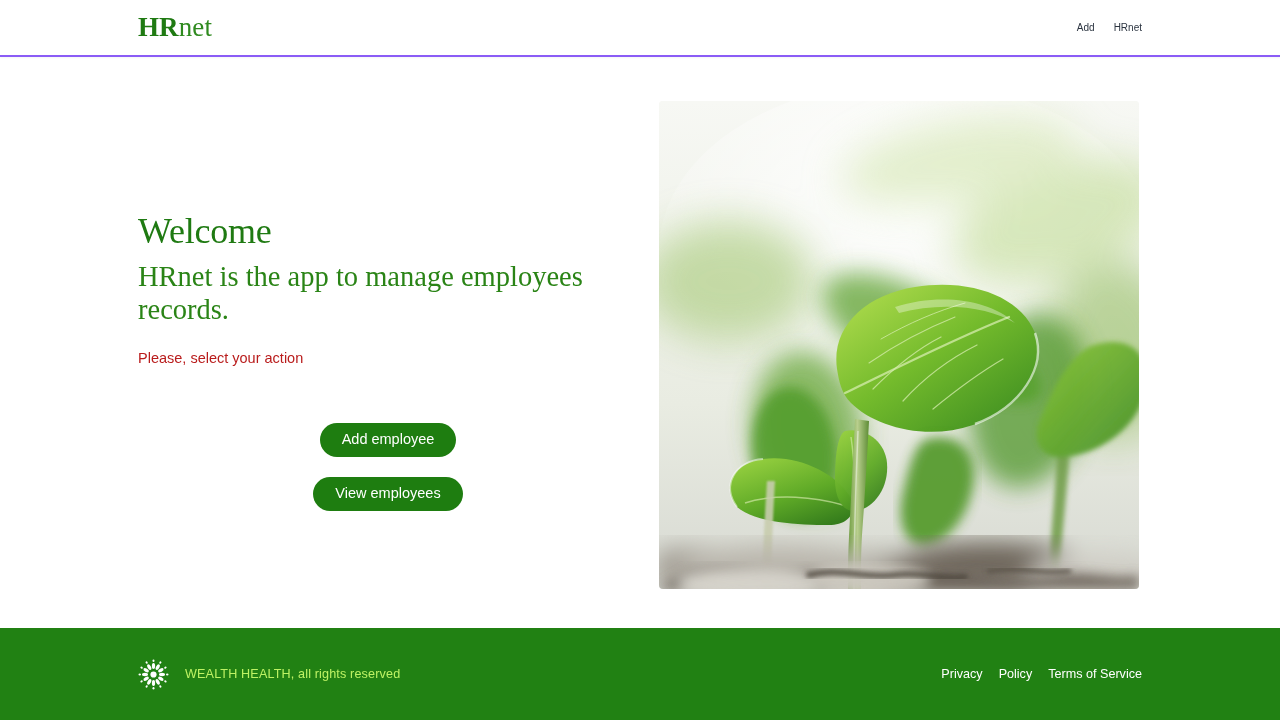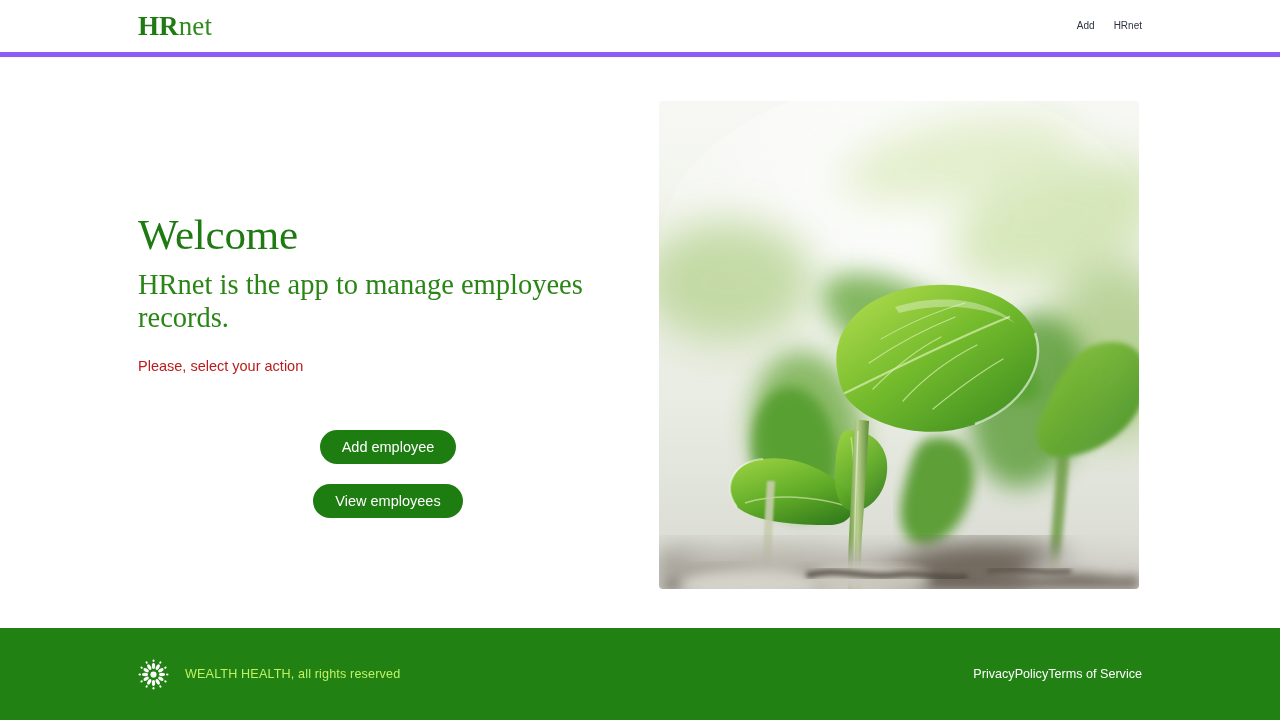--- a/index.html
+++ b/index.html
@@ -16,21 +16,21 @@
     color: #2b3440;
     display: flex;
     flex-direction: column;
   }
 
   
   .site-header {
     height: 57px;
     min-height: 57px;
     background: #ffffff;
-    border-bottom: 5px solid #8b5cf6;
+    border-bottom: 2px solid #8b5cf6;
     box-shadow: 0 1px 2px rgba(0,0,0,0.045);
     display: flex;
     align-items: center;
     position: relative;
     z-index: 5;
   }
 
   .header-inner {
     width: 1004px;
     margin: 0 auto;
@@ -88,21 +88,21 @@
   }
 
   .hero-text {
     width: 520px;
     padding-top: 154px;
     padding-right: 20px;
   }
 
   .hero-title {
     font-family: "Liberation Serif", serif;
-    font-size: 43px;
+    font-size: 36px;
     font-weight: normal;
     color: #1f7a12;
     line-height: 1.12;
     margin-bottom: 10px;
     letter-spacing: -0.2px;
   }
 
   .hero-subtitle {
     font-family: "Liberation Serif", serif;
     font-size: 28.5px;
@@ -199,20 +199,21 @@
   .footer-copy {
     font-size: 12.6px;
     color: #bef264;
     letter-spacing: 0.15px;
     white-space: nowrap;
   }
 
   .footer-links {
     display: flex;
     align-items: flex-start;
+    gap: 16px;
   }
 
   .footer-link {
     font-size: 12.6px;
     color: #ffffff;
     text-decoration: none;
     cursor: pointer;
     white-space: nowrap;
   }
 </style>

